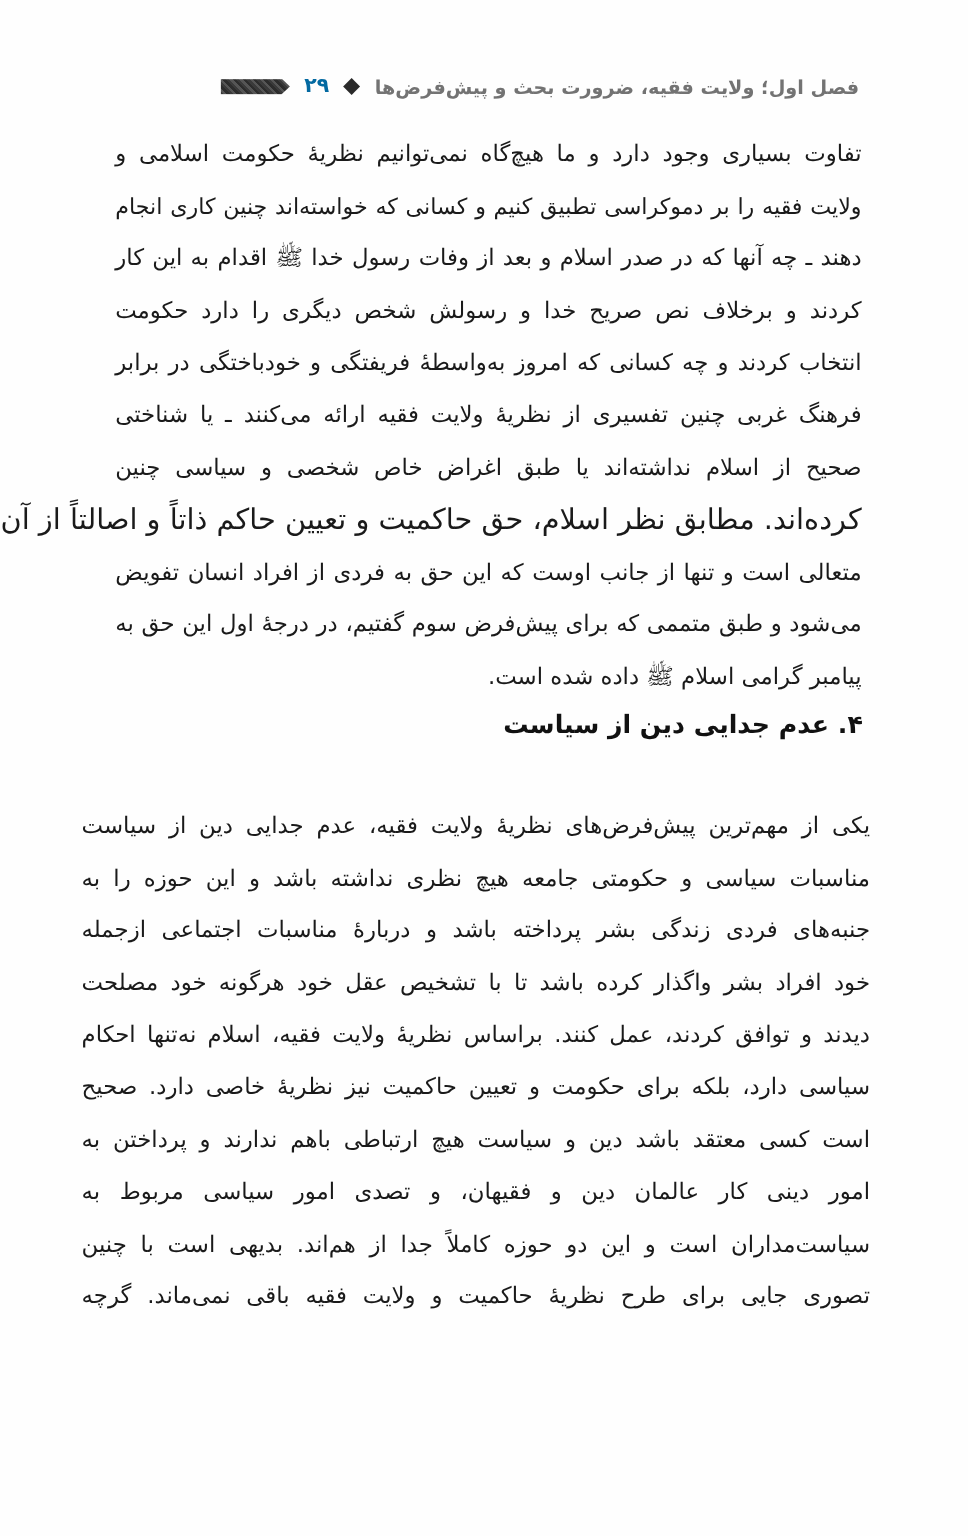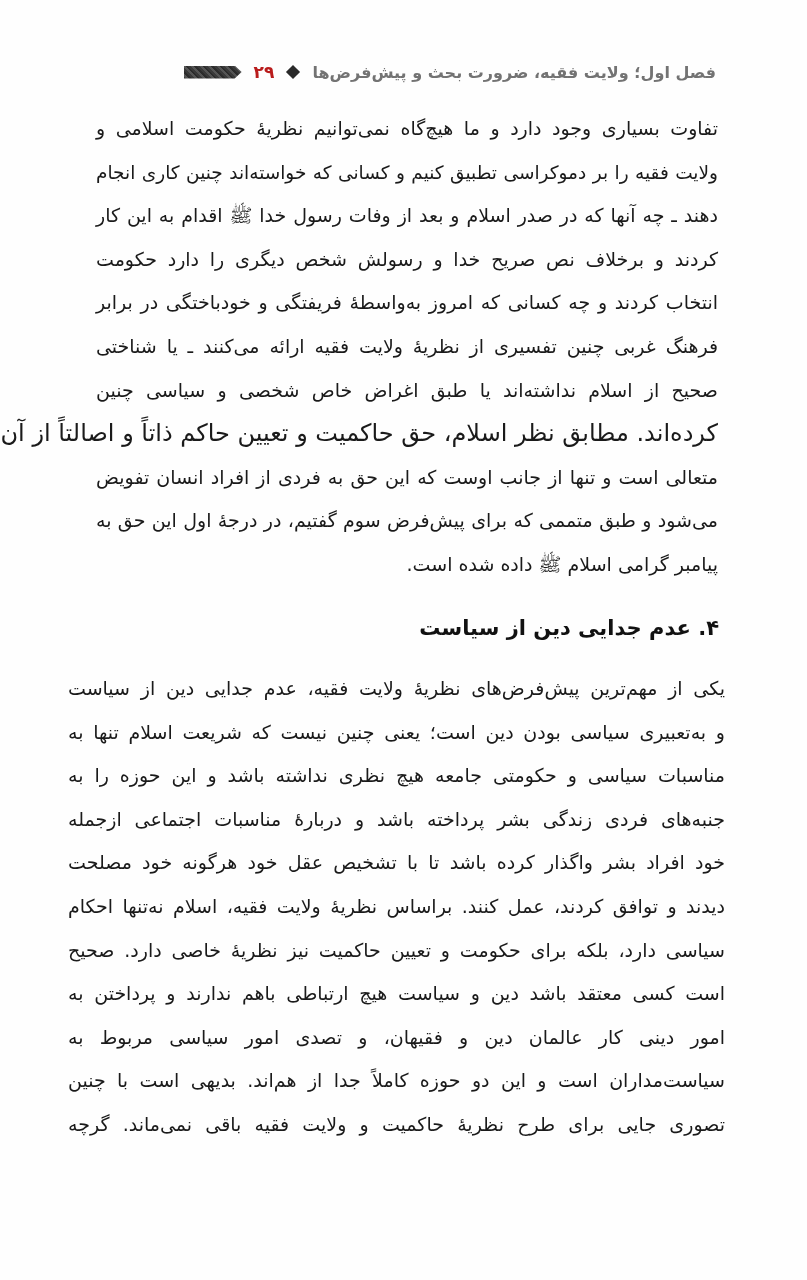--- a/index.html
+++ b/index.html
@@ -45,21 +45,21 @@
       width: 10px; height: 10px;
       background: #2a2a2a;
       transform: rotate(45deg);
       margin: 0 6px;
       display: inline-block;
     }
     .header-page-number {
       font-family: "DejaVu Sans", sans-serif;
       font-weight: bold;
       font-size: 17px;
-      color: #b91c1c;
+      color: #0369a1;
     }
     .header-bar {
       width: 58px;
       height: 13px;
       background: repeating-linear-gradient(45deg, #3a3a3a 0 2px, #555 2px 4px, #2c2c2c 4px 6px);
       clip-path: polygon(100% 50%, 88% 0, 0 0, 0 100%, 88% 100%);
       margin-right: 4px;
       
       clip-path: polygon(0 0, 88% 0, 100% 50%, 88% 100%, 0 100%);
     }
@@ -75,21 +75,21 @@
       color: #1a1a1a;
       margin: 4px;
     }
     .para-1 {
       top: 103px;
       left: 92px;
       width: 622px;
     }
     .section-heading {
       position: absolute;
-      top: 616px;
+      top: 592px;
       right: 88px;
       direction: rtl;
       font-family: "DejaVu Sans", sans-serif;
       font-weight: bold;
       font-size: 21px;
       color: #111;
       margin: 0;
       white-space: nowrap;
     }
     .para-2 {
@@ -130,21 +130,20 @@
     <span class="line" style="display: block; font-size: 24px;">کرده‌اند. مطابق نظر اسلام، حق حاکمیت و تعیین حاکم ذاتاً و اصالتاً از آن خداوند</span>
     <span class="line" style="display: block;">متعالی است و تنها از جانب اوست که این حق به فردی از افراد انسان تفویض</span>
     <span class="line" style="display: block;">می‌شود و طبق متممی که برای پیش‌فرض سوم گفتیم، در درجهٔ اول این حق به</span>
     <span class="line last" style="display: block;">پیامبر گرامی اسلام ﷺ داده شده است.</span>
   </div>
 
   <h2 class="section-heading">۴. عدم جدایی دین از سیاست</h2>
 
   <div class="text-block para-2">
     <span class="line" style="display: block;">یکی از مهم‌ترین پیش‌فرض‌های نظریهٔ ولایت فقیه، عدم جدایی دین از سیاست</span>
-    <span class="line" style="display: block;">و به‌تعبیری سیاسی بودن دین است؛ یعنی چنین نیست که شریعت اسلام تنها به</span>
     <span class="line" style="display: block;">مناسبات سیاسی و حکومتی جامعه هیچ نظری نداشته باشد و این حوزه را به</span>
     <span class="line" style="display: block;">جنبه‌های فردی زندگی بشر پرداخته باشد و دربارهٔ مناسبات اجتماعی ازجمله</span>
     <span class="line" style="display: block;">خود افراد بشر واگذار کرده باشد تا با تشخیص عقل خود هرگونه خود مصلحت</span>
     <span class="line" style="display: block;">دیدند و توافق کردند، عمل کنند. براساس نظریهٔ ولایت فقیه، اسلام نه‌تنها احکام</span>
     <span class="line" style="display: block;">سیاسی دارد، بلکه برای حکومت و تعیین حاکمیت نیز نظریهٔ خاصی دارد. صحیح</span>
     <span class="line" style="display: block;">است کسی معتقد باشد دین و سیاست هیچ ارتباطی باهم ندارند و پرداختن به</span>
     <span class="line" style="display: block;">امور دینی کار عالمان دین و فقیهان، و تصدی امور سیاسی مربوط به</span>
     <span class="line" style="display: block;">سیاست‌مداران است و این دو حوزه کاملاً جدا از هم‌اند. بدیهی است با چنین</span>
     <span class="line" style="display: block;">تصوری جایی برای طرح نظریهٔ حاکمیت و ولایت فقیه باقی نمی‌ماند. گرچه</span>
   </div>

